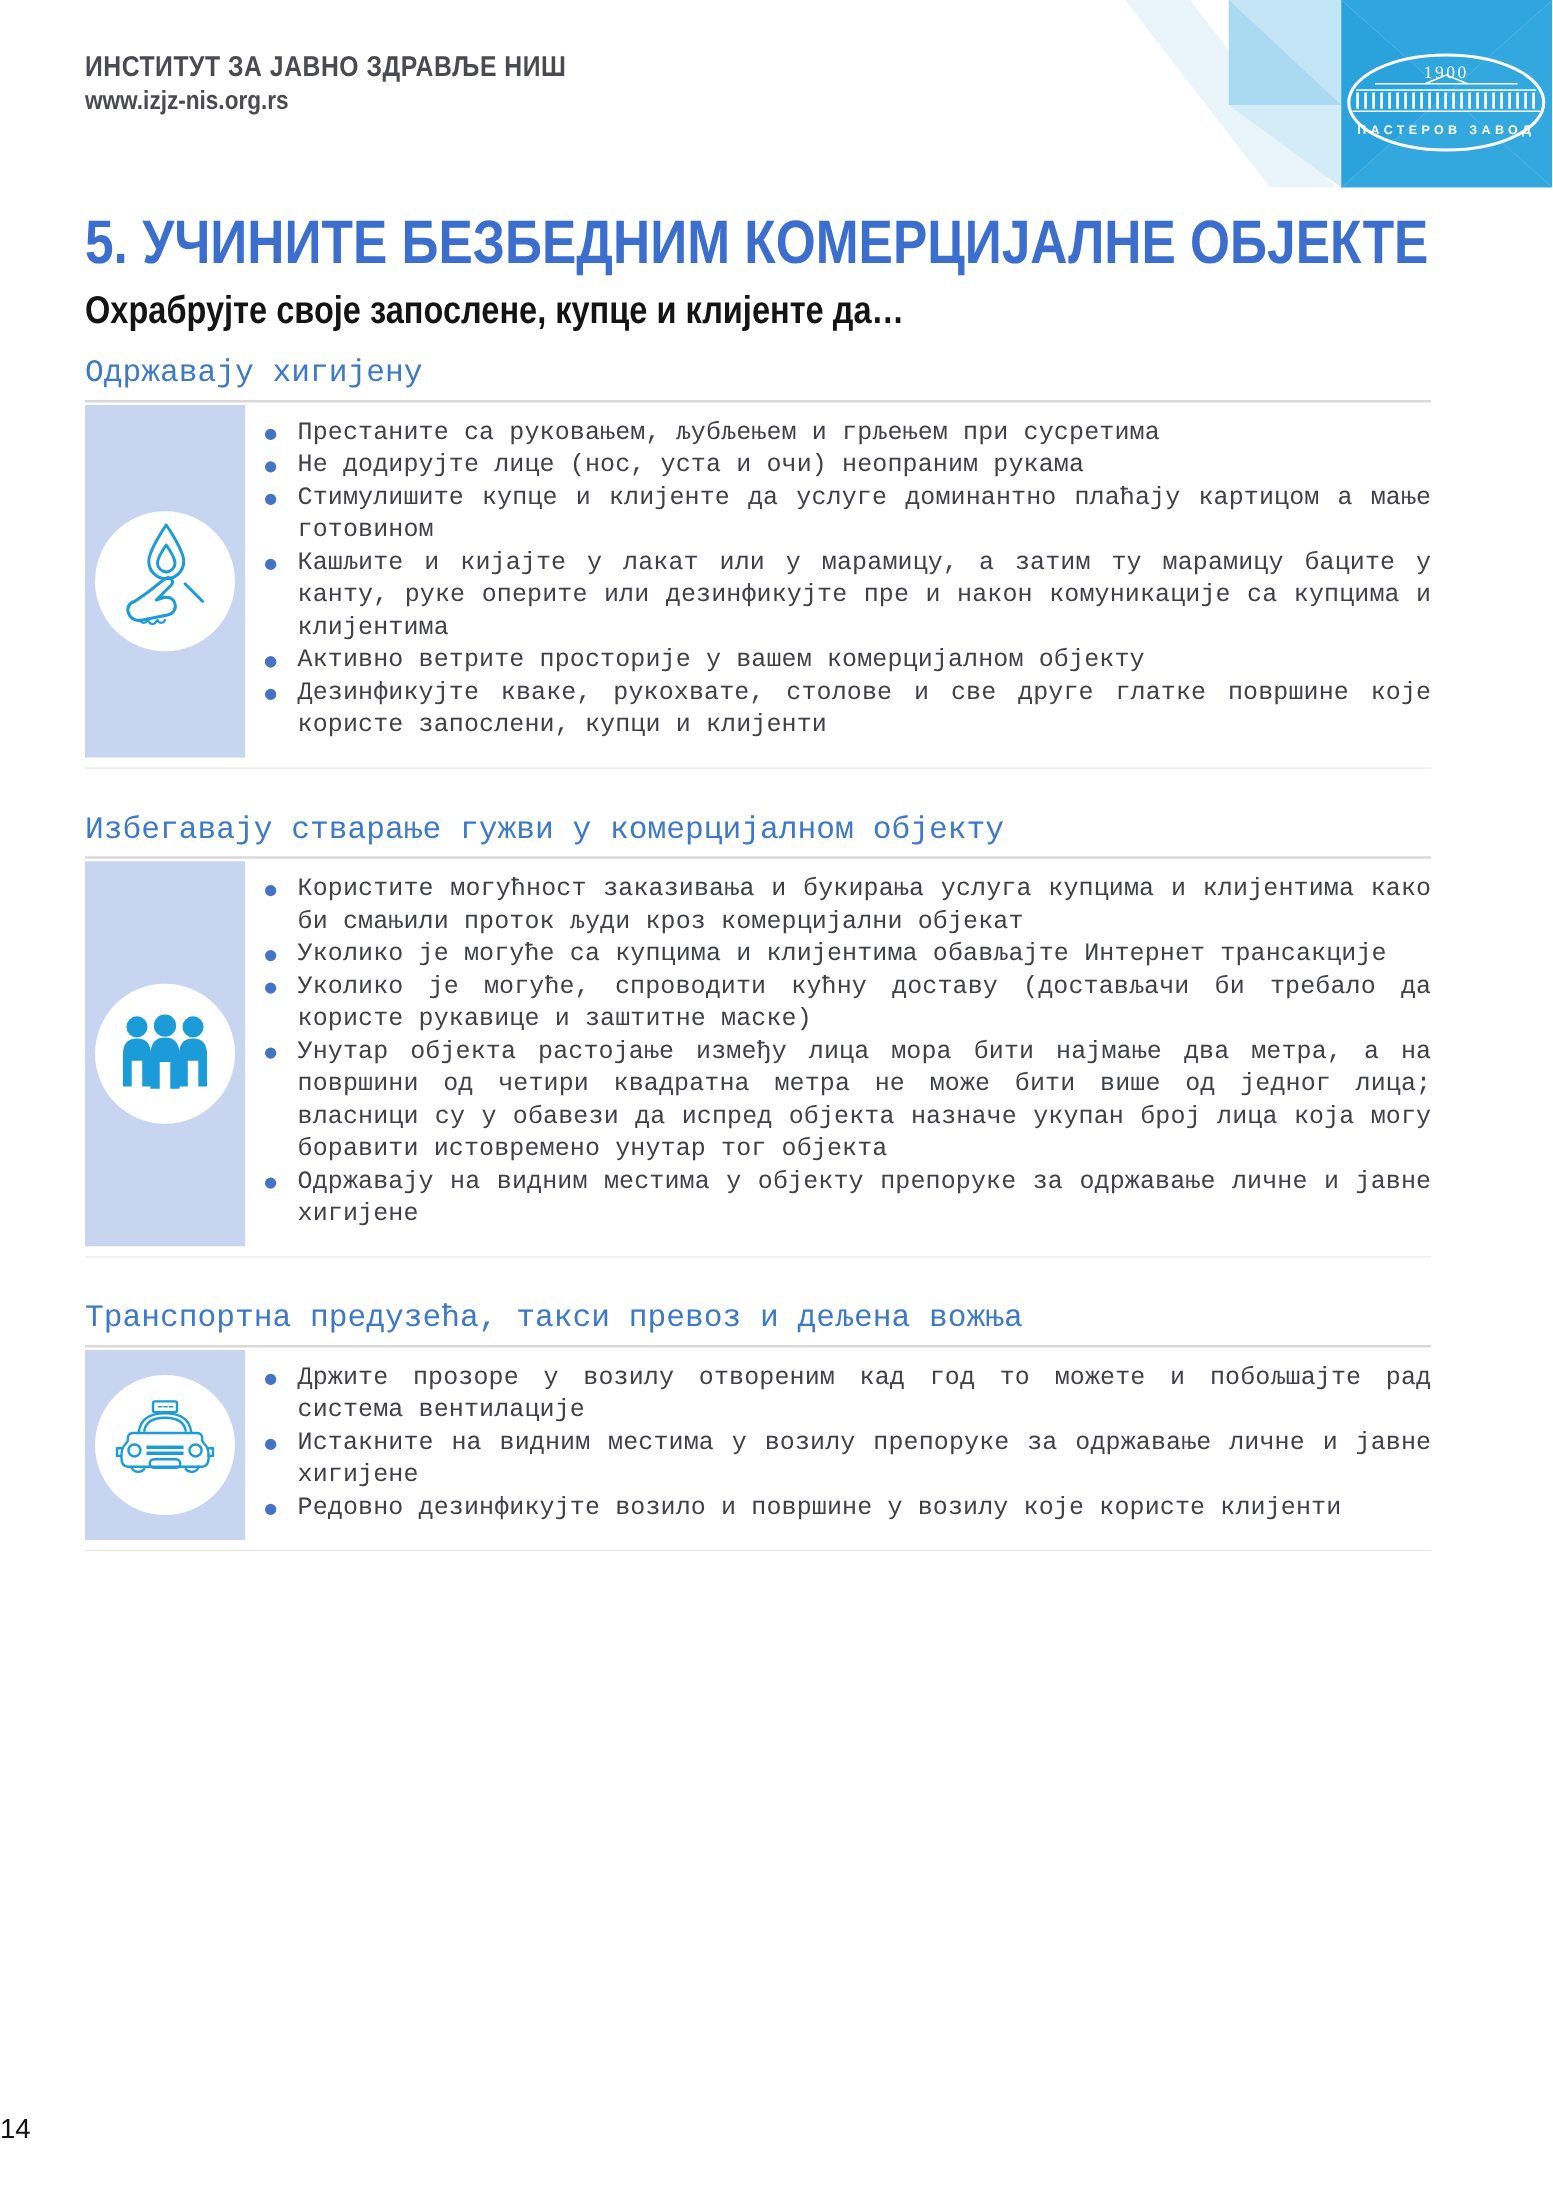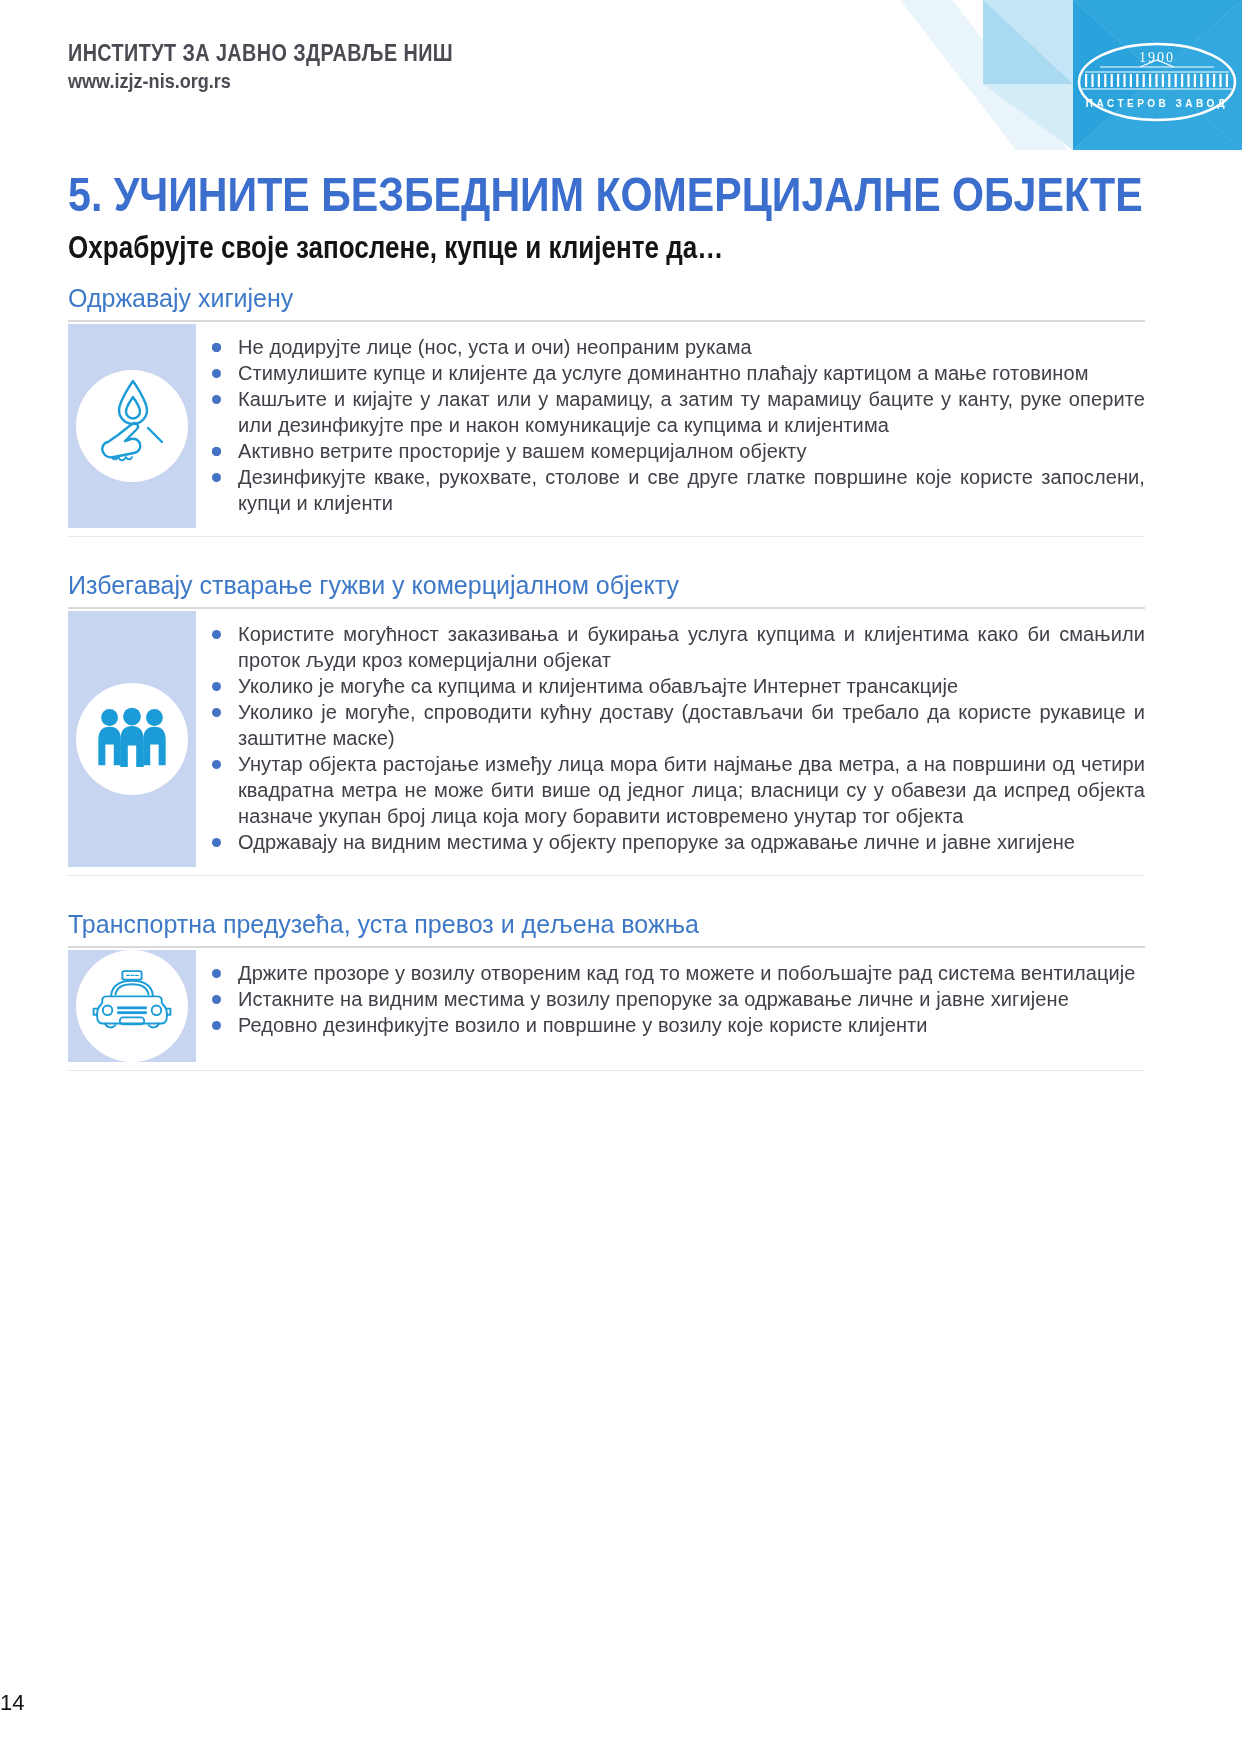--- a/index.html
+++ b/index.html
@@ -8,21 +8,21 @@
   .corner{position:absolute;top:0;right:0;}
   .content{position:relative;margin-left:68px;width:1077px;}
   .org{margin-top:40px;font-size:23px;font-weight:bold;color:#4a4a52;
        transform:scaleX(.86);transform-origin:left top;letter-spacing:.5px;}
   .url{font-size:21px;font-weight:bold;color:#4a4a52;margin-top:2px;
        transform:scaleX(.86);transform-origin:left top;}
   h1.title{margin:76px 0 0 0;font-size:49px;line-height:1.05;color:#3b6ecd;font-weight:bold;
        transform:scaleX(.84);transform-origin:left top;white-space:nowrap;letter-spacing:0;}
   h2.subtitle{margin:10px 0 0 0;font-size:31px;color:#141414;font-weight:bold;
        transform:scaleX(.84);transform-origin:left top;white-space:nowrap;}
-  section{margin-top:34px;}
+  section{margin-top:34px;font-family:Liberation Mono, monospace;}
   section.first{margin-top:18px;}
   h3.sec-head{margin:0 0 7px 0;font-size:25px;font-weight:normal;color:#3e79c8;}
   .rule{border-top:2px solid #d9d9d9;height:0;}
   .row{display:flex;align-items:stretch;margin-top:2px;}
   .panel{flex:none;width:128px;background:#c8d5f0;display:flex;align-items:center;justify-content:center;}
   .circle{width:112px;height:112px;border-radius:50%;background:#ffffff;
           display:flex;align-items:center;justify-content:center;}
   ul.bullets{flex:1;list-style:none;margin:10px 0 12px 12px;padding:0;}
   ul.bullets li{position:relative;padding-left:30px;font-size:20px;line-height:26px;
           color:#3f4048;text-align:justify;letter-spacing:.1px;}
@@ -77,21 +77,21 @@
                 <path d="M41,5 C41,5 27,25 27,34 A14,14 0 0 0 55,34 C55,25 41,5 41,5 Z"></path>
                 <path d="M41,21 C41,21 34,31 34,35.5 A7,7 0 0 0 48,35.5 C48,31 41,21 41,21 Z"></path>
                 <path d="M56,52 L70,66"></path>
                 <path d="M16,66 c-5,1 -7,6 -5,10 c2,5 7,6 11,5 l20,-4 c5,-1 7,-5 6,-9 c-1,-4 -5,-6 -9,-5 l-6,2 12,-12 c3,-3 -1,-8 -5,-5 l-14,11 z"></path>
                 <path d="M20,81 c1,3 5,3 6,0 M27,82 c1,3 5,3 6,0 M34,81 c1,3 5,3 6,0" stroke-width="1.8"></path>
               </g>
             </svg>
           </div>
         </div>
         <ul class="bullets">
-          <li><span class="dot"></span></li>
+          <li><span class="dot"></span><span>Престаните са руковањем, љубљењем и грљењем при сусретима</span></li>
           <li><span class="dot"></span><span>Не додирујте лице (нос, уста и очи) неопраним рукама</span></li>
           <li><span class="dot"></span><span>Стимулишите купце и клијенте да услуге доминантно плаћају картицом а мање готовином</span></li>
           <li><span class="dot"></span><span>Кашљите и кијајте у лакат или у марамицу, а затим ту марамицу баците у канту, руке оперите или дезинфикујте пре и након комуникације са купцима и клијентима</span></li>
           <li><span class="dot"></span></li>
           <li><span class="dot"></span><span>Активно ветрите просторије у вашем комерцијалном објекту</span></li>
           <li><span class="dot"></span><span>Дезинфикујте кваке, рукохвате, столове и све друге глатке површине које користе запослени, купци и клијенти</span></li>
         </ul>
       </div>
       <div class="endrule"></div>
     </section>
@@ -125,21 +125,21 @@
           <li><span class="dot"></span><span>Уколико је могуће са купцима и клијентима обављајте Интернет трансакције</span></li>
           <li><span class="dot"></span><span>Уколико је могуће, спроводити кућну доставу (достављачи би требало да користе рукавице и заштитне маске)</span></li>
           <li><span class="dot"></span><span>Унутар објекта растојање између лица мора бити најмање два метра, а на површини од четири квадратна метра не може бити више од једног лица; власници су у обавези да испред објекта назначе укупан број лица која могу боравити истовремено унутар тог објекта</span></li>
           <li><span class="dot"></span><span>Одржавају на видним местима у објекту препоруке за одржавање личне и јавне хигијене</span></li>
         </ul>
       </div>
       <div class="endrule"></div>
     </section>
 
     <section>
-      <h3 class="sec-head">Транспортна предузећа, уста превоз и дељена вожња</h3>
+      <h3 class="sec-head">Транспортна предузећа, такси превоз и дељена вожња</h3>
       <div class="rule"></div>
       <div class="row">
         <div class="panel">
           <div class="circle">
             <svg width="96" height="78" viewBox="0 0 110 88">
               <g stroke="#1b9cd8" stroke-width="2.2" fill="none" stroke-linecap="round" stroke-linejoin="round">
                 <rect x="44" y="4" width="22" height="10" rx="2"></rect>
                 <path d="M49,9 h3 M54,9 h3 M59,9 h3" stroke-width="1.4"></path>
                 <path d="M31,32 Q33,15 55,15 Q77,15 79,32"></path>
                 <path d="M36,31 Q38,19 55,19 Q72,19 74,31"></path>

